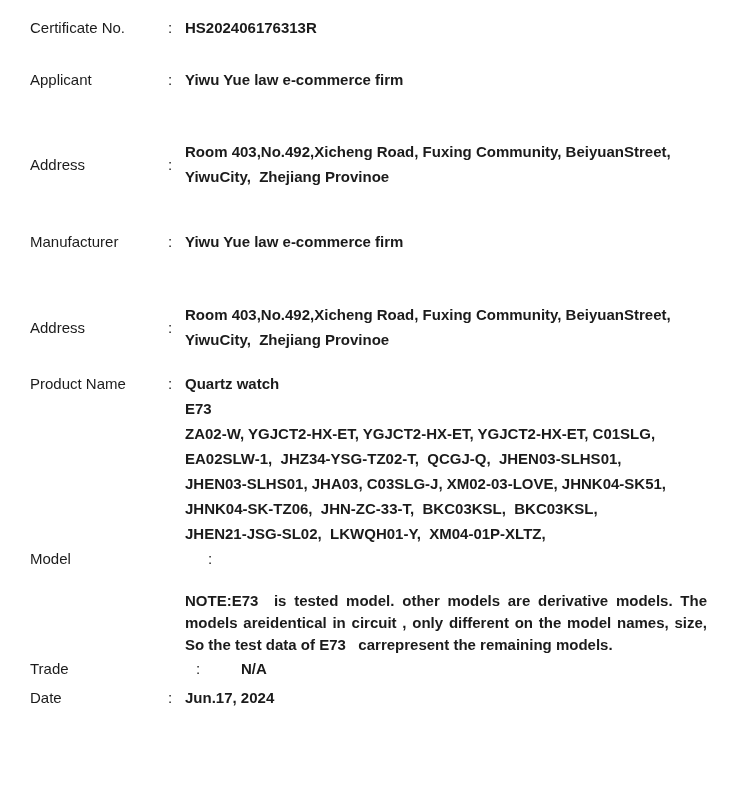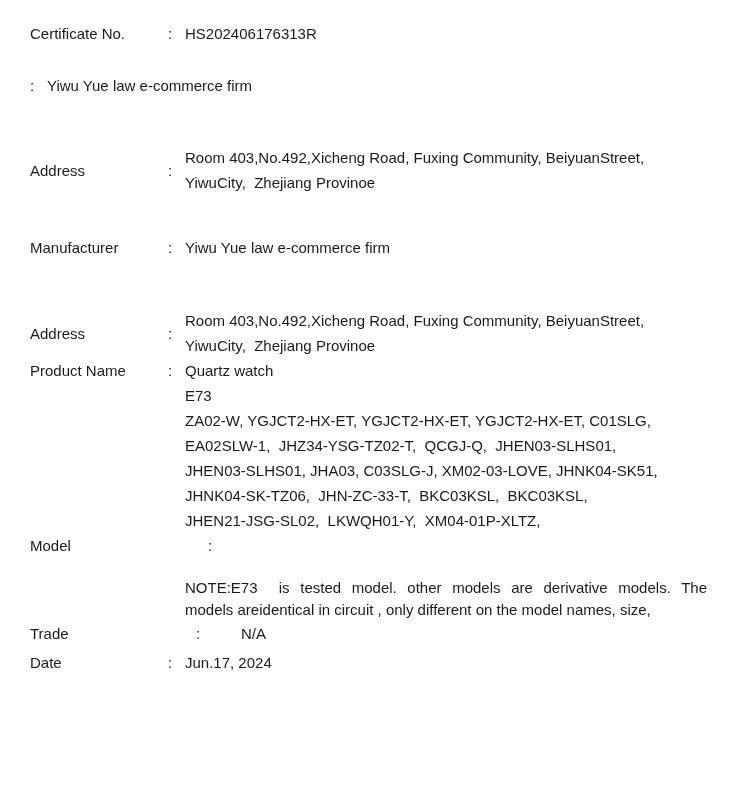--- a/index.html
+++ b/index.html
@@ -12,48 +12,49 @@
     height: 790px;
     font-family: "Liberation Sans", "DejaVu Sans", sans-serif;
     font-size: 15px;
     color: #1b1b1b;
     overflow: hidden;
   }
   .doc {
     box-sizing: border-box;
     width: 743px;
     height: 790px;
-    padding: 21px 18px 0 30px;
+    padding: 15px 18px 0 30px;
   }
   .row {
     display: flex;
     align-items: flex-start;
     line-height: 25px;
   }
   .row.v-center {
     align-items: center;
   }
   .label {
     width: 138px;
     flex: 0 0 138px;
   }
   .colon {
     width: 17px;
     flex: 0 0 17px;
   }
   .value {
     width: 522px;
     flex: 0 0 522px;
+    font-weight: bold;
   }
   .line { white-space: pre; }
   .row-applicant    { margin-top: 27px; }
   .row-address1     { margin-top: 47px; }
   .row-manufacturer { margin-top: 40px; align-items: center; }
   .row-address2     { margin-top: 48px; }
-  .row-product      { }
+  .row-product      { margin-top: 19px; }
   .row-model        { margin-top: 0; gap: 40px; }
   .row-note         { margin-top: 19px; line-height: 22px; }
   .row-trade        { margin-top: 0; gap: 28px; }
   .row-date         { margin-top: 4px; }
   .note .line {
     white-space: normal;
     text-align: justify;
     text-align-last: justify;
   }
   .note .line:last-child {
@@ -66,20 +67,21 @@
 
 <div class="doc">
 
   <div class="row row-cert">
     <div class="label">Certificate No.</div>
     <div class="colon">:</div>
     <div class="value">HS202406176313R</div>
   </div>
 
   <div class="row row-applicant">
+    <div class="label">Applicant</div>
     <div class="colon">:</div>
     <div class="value">Yiwu Yue law e-commerce firm</div>
   </div>
 
   <div class="row row-address1 v-center">
     <div class="label">Address</div>
     <div class="colon">:</div>
     <div class="value">
         <div class="line">Room 403,No.492,Xicheng Road, Fuxing Community, BeiyuanStreet,</div>
         <div class="line">YiwuCity,  Zhejiang Provinoe</div>
@@ -119,20 +121,21 @@
     <div class="label">Model</div>
     <div class="colon">:</div>
   </div>
 
   <div class="row row-note">
     <div class="label"></div>
     <div class="colon"></div>
     <div class="value note">
         <div class="line">NOTE:E73&nbsp;  is tested model. other models are derivative models. The</div>
         <div class="line">models areidentical in circuit , only different on the model names, size,</div>
+        <div class="line">So the test data of E73&nbsp;&nbsp; carrepresent the remaining models.</div>
       </div>
   </div>
 
   <div class="row row-trade">
     <div class="label">Trade</div>
     <div class="colon">:</div>
     <div class="value">N/A</div>
   </div>
 
   <div class="row row-date">

